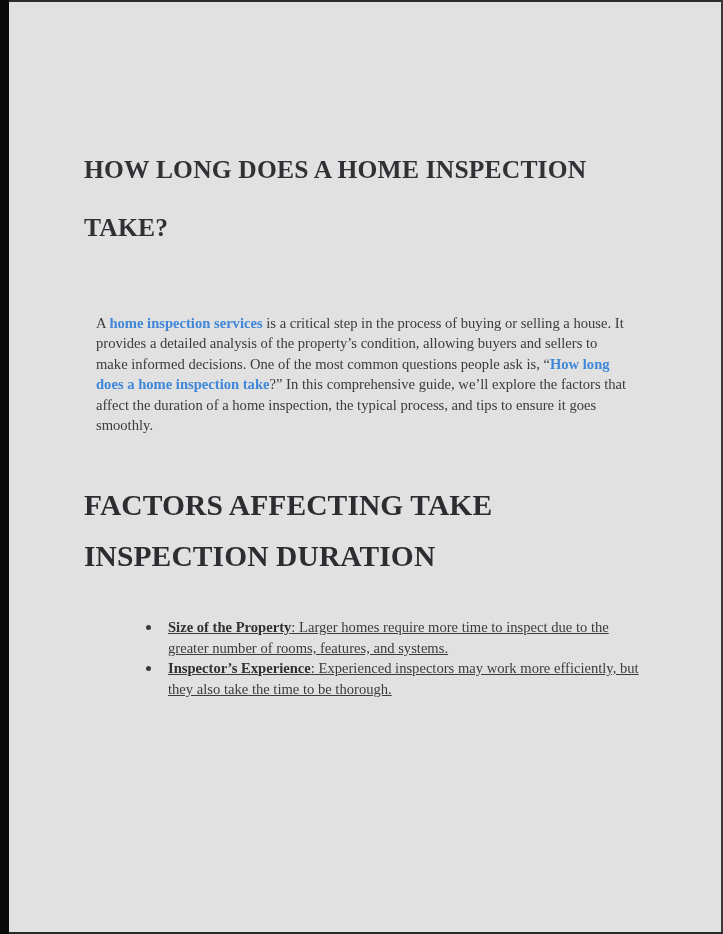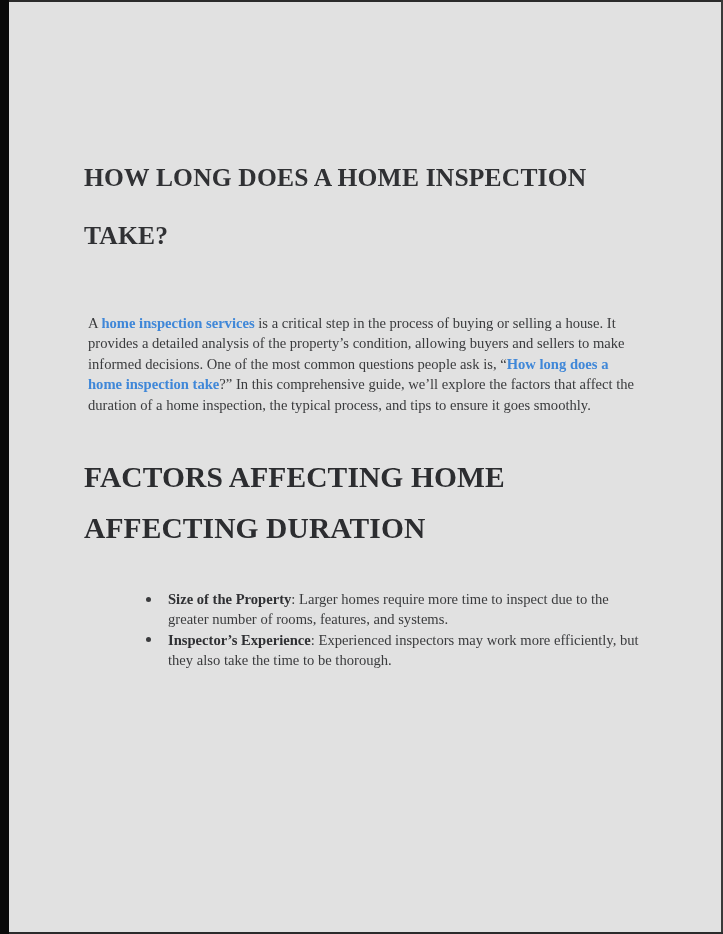--- a/index.html
+++ b/index.html
@@ -38,21 +38,21 @@
   .edge-bottom {
     position: absolute;
     left: 9px; bottom: 0;
     width: 714px; height: 2px;
     background: #2b2b2b;
   }
 
   .content {
     position: absolute;
     left: 84px;
-    top: 8px;
+    top: 0;
     width: 556px;
   }
 
   h1.doc-title {
     margin: 0;
     padding-top: 141px;
     font-size: 25.5px;
     font-weight: bold;
     line-height: 58px;
     letter-spacing: 0.2px;
@@ -64,21 +64,21 @@
     margin: 0;
     padding-top: 0;
     font-size: 29.5px;
     font-weight: bold;
     line-height: 51px;
     letter-spacing: 0.1px;
     color: #2c2d30;
   }
 
   p.body-text {
-    margin: 4px;
+    margin: 12px;
     font-size: 14.6px;
     line-height: 20.4px;
     color: #3a3b3d;
     text-align: left;
   }
 
   a.inline-link,
   .inline-link {
     color: #3f87d8;
     font-weight: bold;
@@ -90,20 +90,21 @@
     padding: 0;
     list-style: none;
   }
   ul.factor-list li {
     position: relative;
     padding-left: 28px;
     margin: 0;
     font-size: 14.6px;
     line-height: 20.4px;
     color: #3a3b3d;
+    text-decoration: underline;
   }
   ul.factor-list li .bullet-dot {
     position: absolute;
     left: 6px;
     top: 7.5px;
     width: 5px;
     height: 5px;
     border-radius: 50%;
     background: #3a3b3d;
   }
@@ -132,21 +133,21 @@
   <div class="content">
 
     <h1 class="doc-title">HOW LONG DOES A HOME INSPECTION TAKE?</h1>
 
     <div class="spacer-intro"></div>
 
     <p class="body-text"><span>A </span><a class="inline-link" href="#">home inspection services</a><span> is a critical step in the process of buying or selling a house. It provides a detailed analysis of the property’s condition, allowing buyers and sellers to make informed decisions. One of the most common questions people ask is, “</span><a class="inline-link" href="#">How long does a home inspection take</a><span>?” In this comprehensive guide, we’ll explore the factors that affect the duration of a home inspection, the typical process, and tips to ensure it goes smoothly.</span></p>
 
     <div class="spacer-after-intro"></div>
 
-    <h2 class="section-title">FACTORS AFFECTING HOME AFFECTING DURATION</h2>
+    <h2 class="section-title">FACTORS AFFECTING TAKE INSPECTION DURATION</h2>
 
     <div class="spacer-after-h2"></div>
 
 
     <div class="spacer-before-list"></div>
 
     <div class="list-wrap">
       <ul class="factor-list" id="factor-list">
           <li><span class="bullet-dot"></span><span class="term">Size of the Property</span><span>: Larger homes require more time to inspect due to the greater number of rooms, features, and systems.</span></li>
           <li><span class="bullet-dot"></span><span class="term">Inspector’s Experience</span><span>: Experienced inspectors may work more efficiently, but they also take the time to be thorough.</span></li>

